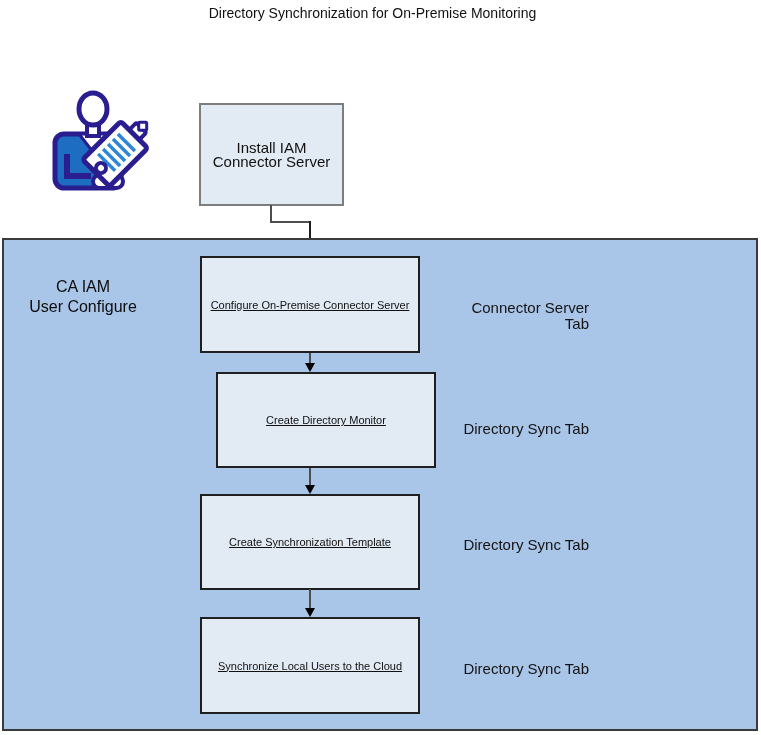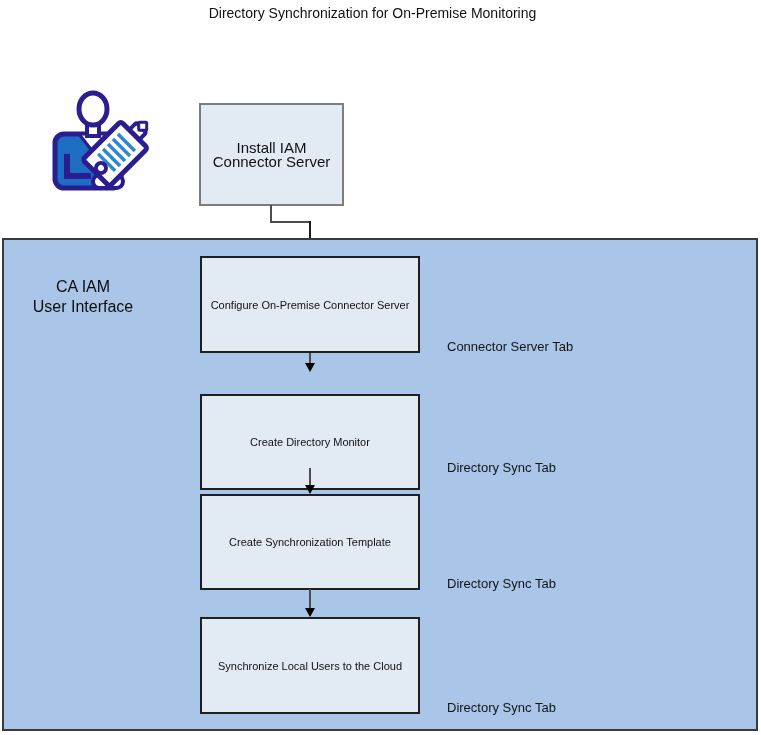--- a/index.html
+++ b/index.html
@@ -59,33 +59,32 @@
   }
   
   .step-box {
     position: absolute;
     left: 200px; width: 220px;
     background: var(--box-fill);
     border: 2px solid var(--box-border);
     display: flex; align-items: center; justify-content: center;
     text-align: center;
   }
-  .step-box .box-text { width: 200px; font-size: 11px; line-height: 14px; color: #111; }
+  .step-box .box-text { width: 200px; font-size: 11px; line-height: 14px; color: #111; text-decoration: underline; }
   .step-1 { top: 256px; height: 97px; }
-  .step-2 { top: 394px; height: 96px; }
+  .step-2 { top: 372px; height: 96px; margin-left: 16px; }
   .step-3 { top: 494px; height: 96px; }
   .step-4 { top: 617px; height: 97px; }
   
   .tab-label {
     position: absolute;
     left: 447px; width: 142px; height: 16px;
-    text-align: left;
-    font-size: 13px; line-height: 16px;
+    text-align: right;
+    font-size: 15px; line-height: 16px;
     color: #141414;
-    margin-top: 39px;
   }
   .tab-1 { top: 300px; }
   .tab-2 { top: 421px; }
   .tab-3 { top: 537px; }
   .tab-4 { top: 661px; }
   
   .cline { position: absolute; background: var(--connector); }
   .cline-dark { position: absolute; background: #1c1c1c; }
   .arrowhead {
     position: absolute;
@@ -145,21 +144,21 @@
   </div>
 
   <div class="cline elbow-v1"></div>
   <div class="cline elbow-h1"></div>
   <div class="cline-dark elbow-v2"></div>
   <div class="arrowhead elbow-head"></div>
 
   <div class="container-box"></div>
   <div class="container-label">
     <div>CA IAM</div>
-    <div>User Interface</div>
+    <div>User Configure</div>
   </div>
 
   <div class="step-box step-1">
     <span class="box-text">Configure On-Premise Connector Server</span>
   </div>
   <div class="step-box step-2">
     <span class="box-text">Create Directory Monitor</span>
   </div>
   <div class="step-box step-4">
     <span class="box-text">Synchronize Local Users to the Cloud</span>

